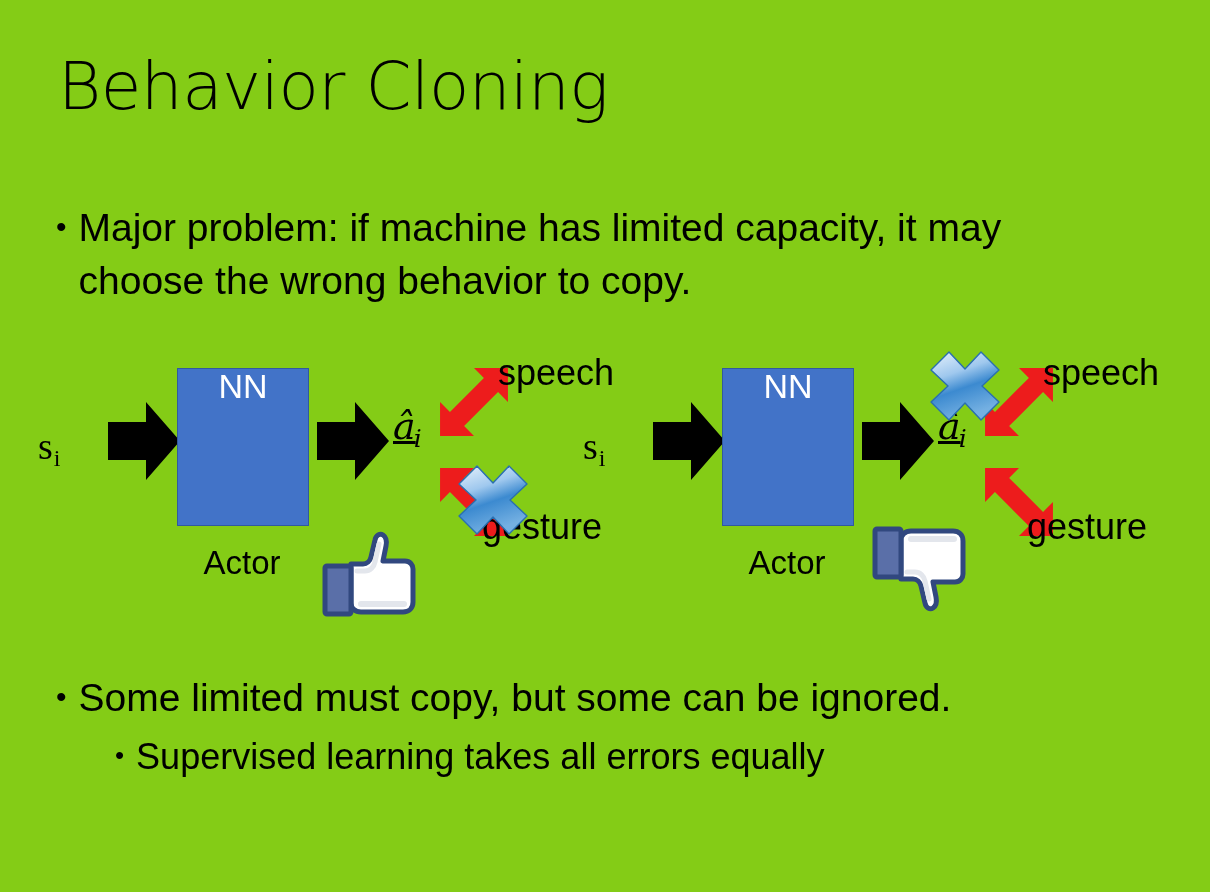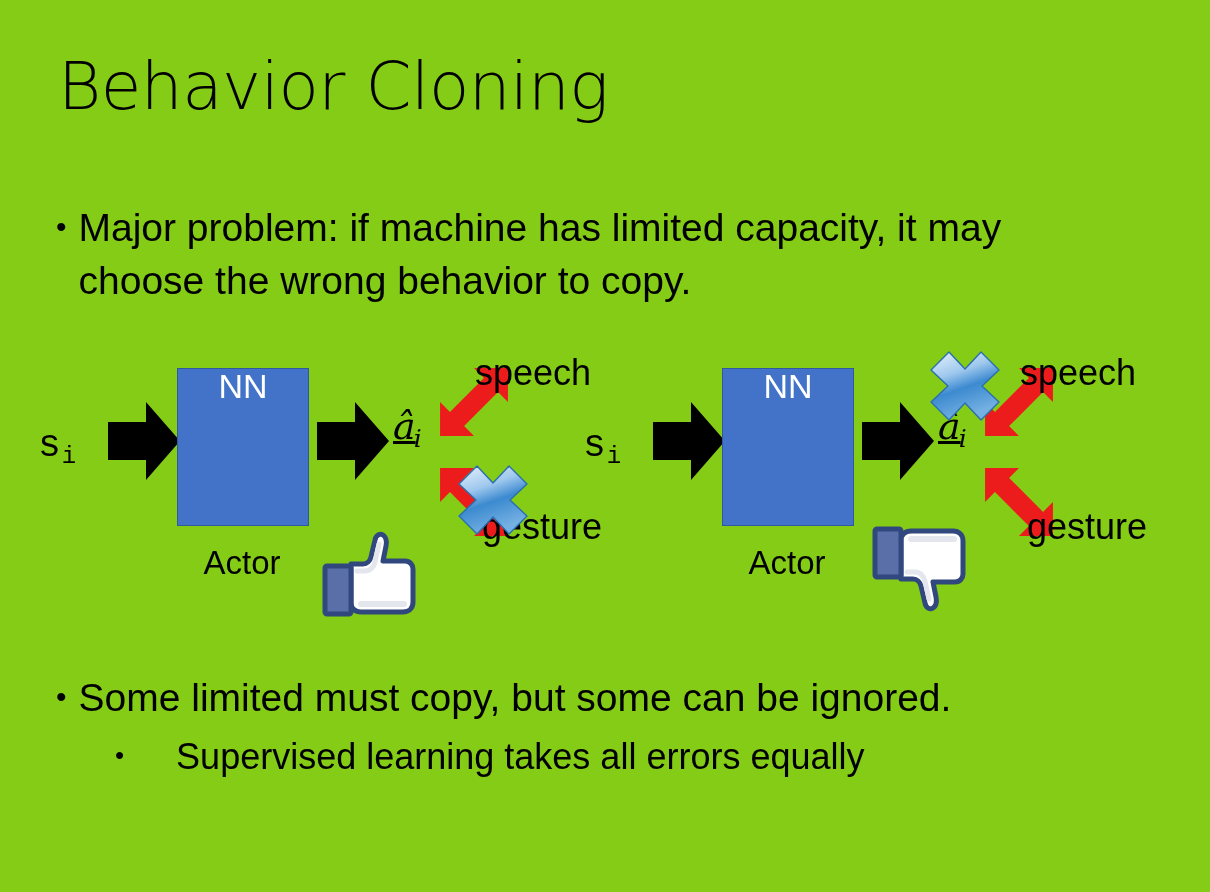--- a/index.html
+++ b/index.html
@@ -50,37 +50,37 @@
     font-size: 39px;
     font-weight: 400;
     line-height: 1.35;
     color: #000;
   }
 
   #bullet-top { left: 56px; top: 202px; width: 1060px; }
   #bullet-bottom1 { left: 56px; top: 672px; width: 1120px; }
   #bullet-bottom2 { left: 115px; top: 733px; width: 1060px; }
   #bullet-bottom2 .bullet-dot { font-size: 26px; padding-top: 9px; }
-  #bullet-bottom2 .bullet-text { font-size: 36px; margin-left: 40px; }
+  #bullet-bottom2 .bullet-text { font-size: 36px; }
 
   
   .diagram {
     position: absolute;
     top: 340px;
     width: 570px;
     height: 300px;
   }
   #diagram-left  { left: 20px; }
   #diagram-right { left: 565px; }
 
   .state-label {
     position: absolute;
     left: 18px;
     top: 84px;
-    font-family: Liberation Mono, monospace;
+    font-family: Liberation Serif, serif;
     font-size: 38px;
     color: #000;
   }
   .state-label sub {
     font-size: 24px;
     vertical-align: baseline;
     position: relative;
     top: 7px;
     left: 1px;
   }
@@ -152,21 +152,21 @@
   .arrow-up   { left: 400px; top: 8px; }
   .arrow-down { left: 400px; top: 108px; }
 
   .branch-label {
     position: absolute;
     font-family: "Liberation Sans", sans-serif;
     font-size: 36px;
     color: #000;
     white-space: nowrap;
   }
-  .label-speech  { left: 455px; top: 12px; }
+  .label-speech  { left: 478px; top: 12px; }
   .label-gesture { left: 462px; top: 166px; }
 
   
   .cross-icon {
     position: absolute;
     width: 76px;
     height: 76px;
   }
   .cross-icon svg { display: block; width: 100%; height: 100%; }
 

